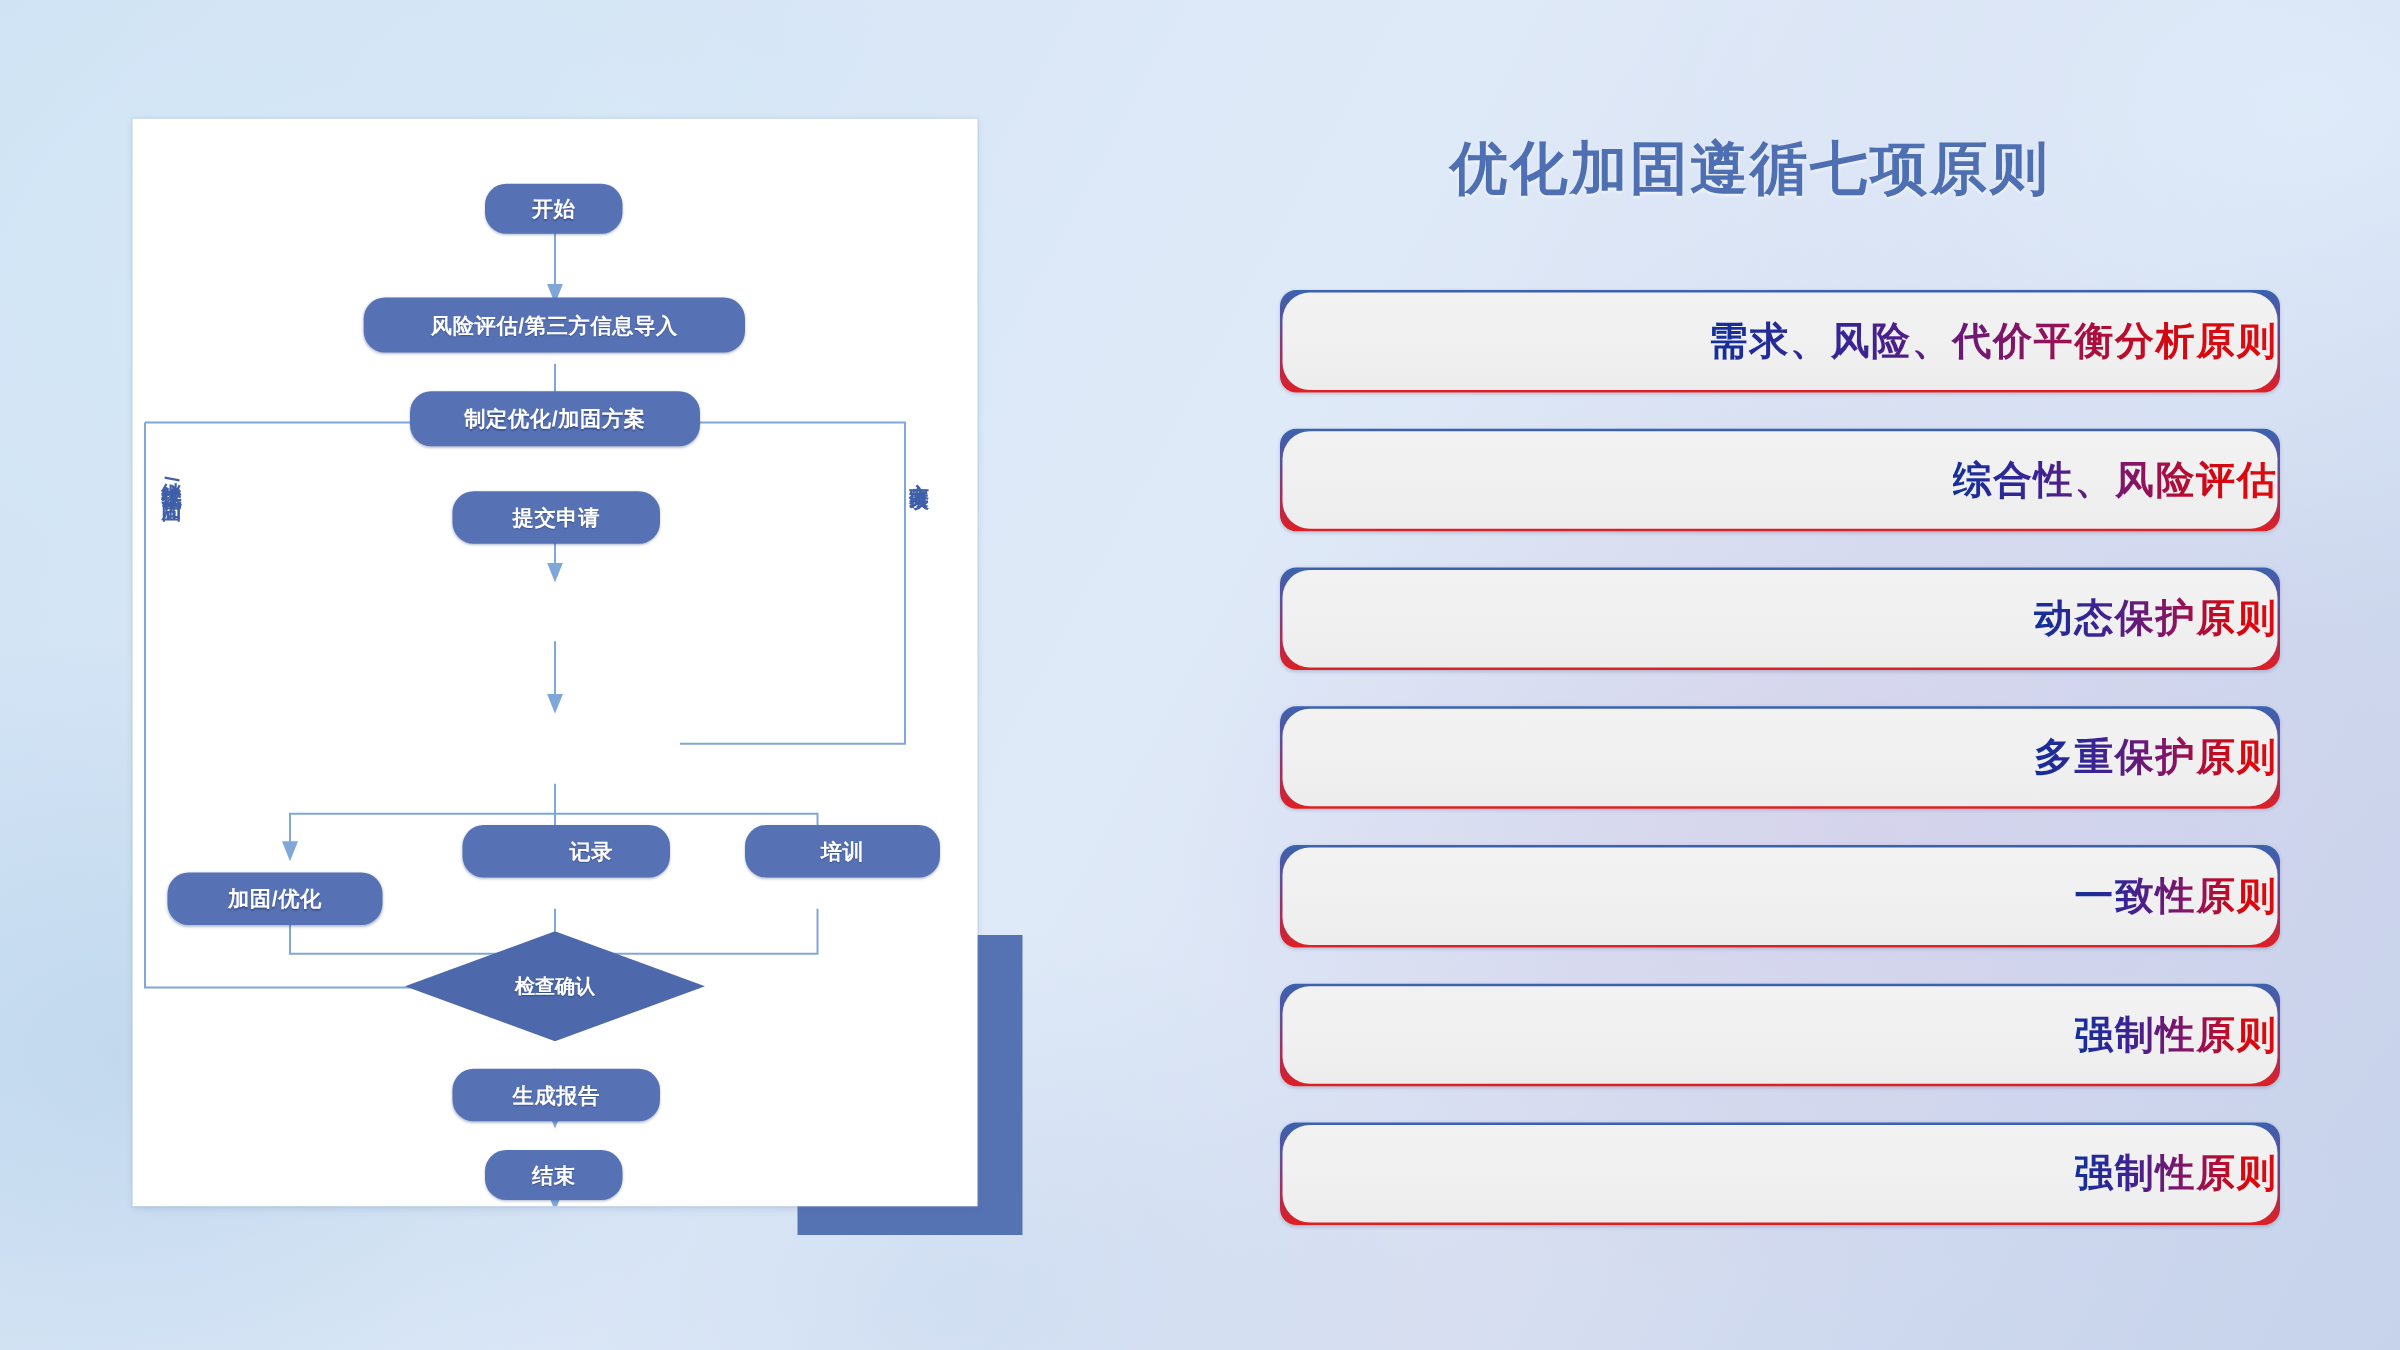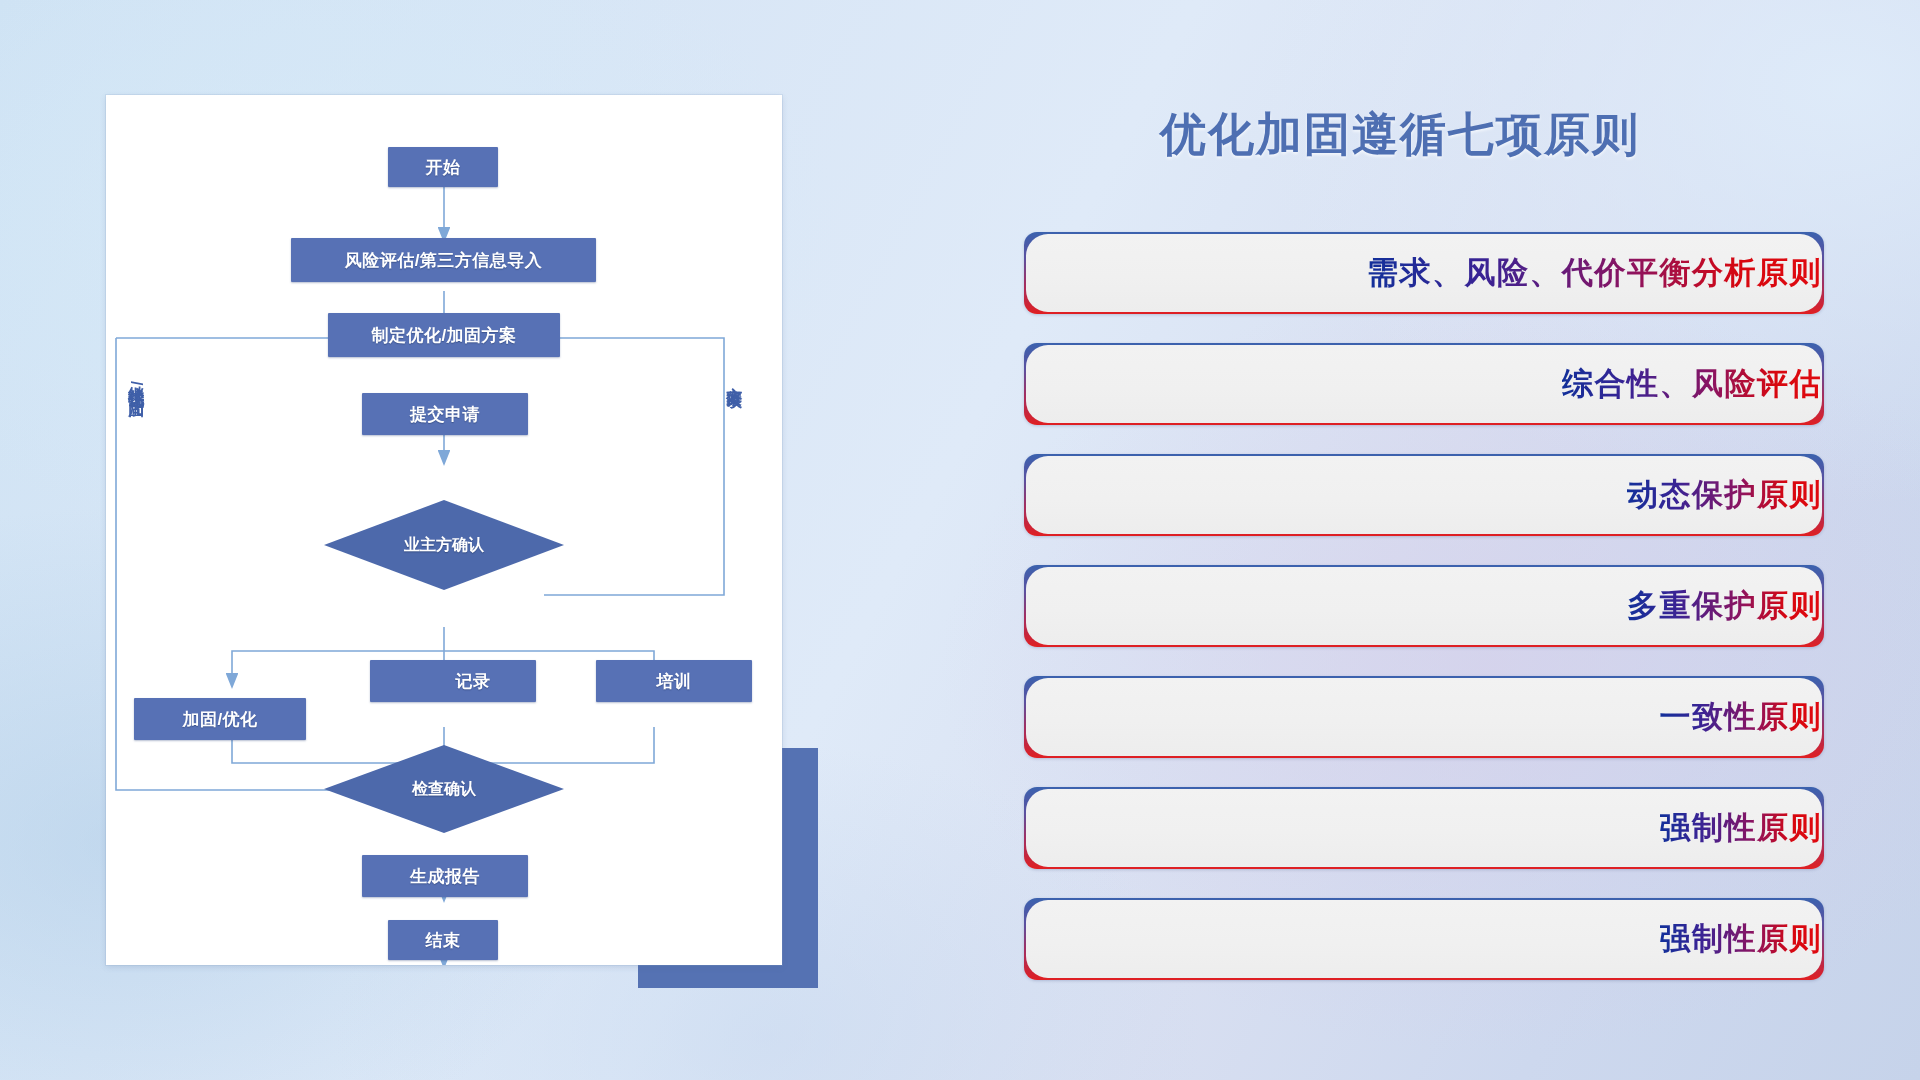--- a/index.html
+++ b/index.html
@@ -40,21 +40,21 @@
     background: #ffffff;
     box-shadow: 0 0 0 1px rgba(140,165,200,0.18), 0 2px 6px rgba(70,100,150,0.18);
   }
   .flow-canvas { position: absolute; inset: 0; }
   .flow-canvas svg { position: absolute; left: 0; top: 0; }
 
   .node {
     position: absolute;
     background: #5771b5;
     color: #ffffff;
-    border-radius: 1px;
+    border-radius: 17px;
     display: flex; align-items: center; justify-content: center;
     font-size: 17px; font-weight: bold;
     letter-spacing: 0.5px;
     white-space: nowrap;
     box-shadow: 0 1px 2px rgba(45,70,120,0.35);
     text-shadow: 0 1px 1px rgba(30,50,95,0.45);
   }
   .diamond-wrap {
     position: absolute;
     display: flex; align-items: center; justify-content: center;
@@ -185,24 +185,20 @@
   </div>
 
   <div class="node" style="left:185px; top:143px; width:305px; height:44px;">
     <span>风险评估/第三方信息导入</span>
   </div>
 
   <div class="node" style="left:256px; top:298px; width:166px; height:42px;">
     <span>提交申请</span>
   </div>
 
-  <div class="diamond-wrap" style="left:218px; top:405px; width:240px; height:90px;">
-    <div class="dshape"></div>
-    <span class="dlabel">业主方确认</span>
-  </div>
 
   <div class="node" style="left:28px; top:565px; width:172px; height:42px;margin-top:38px;">
     <span>加固/优化</span>
   </div>
 
   <div class="node" style="left:264px; top:565px; width:166px; height:42px;padding-left:40px;">
     <span>记录</span>
   </div>
 
   <div class="node" style="left:490px; top:565px; width:156px; height:42px;">

